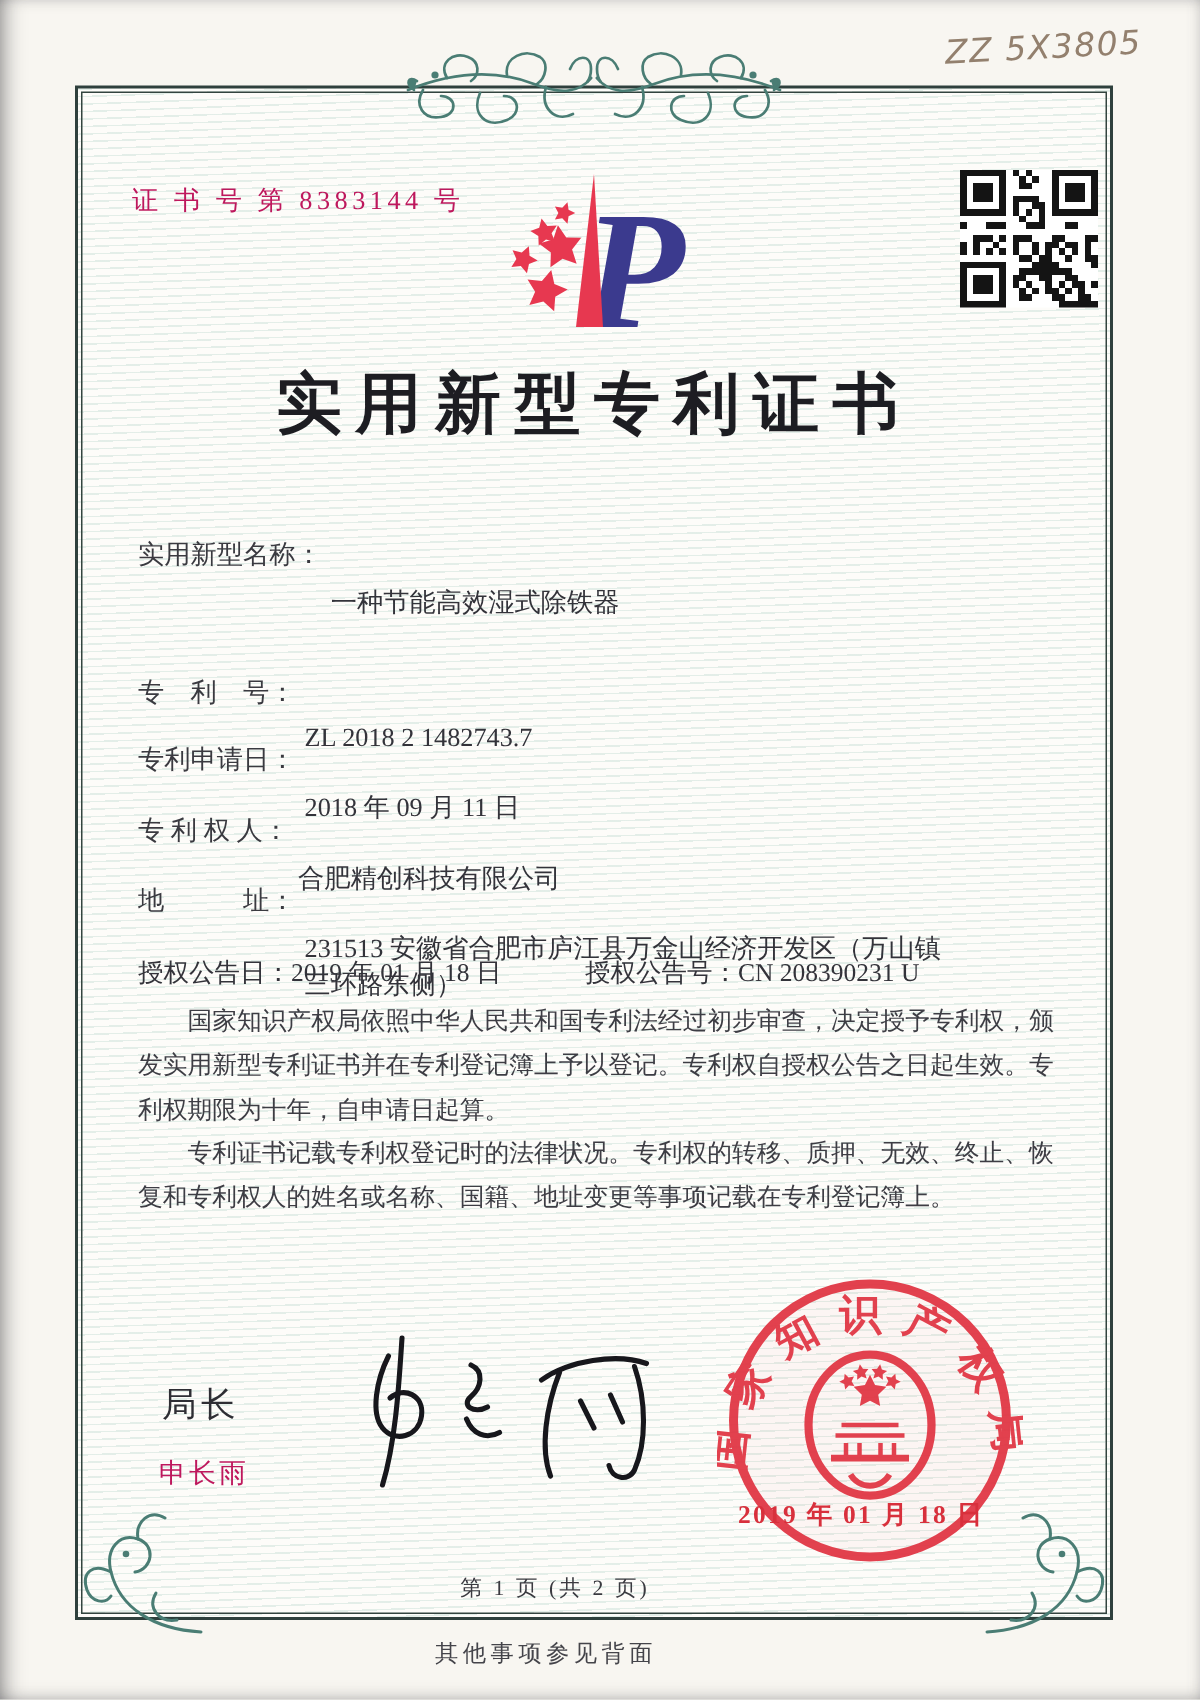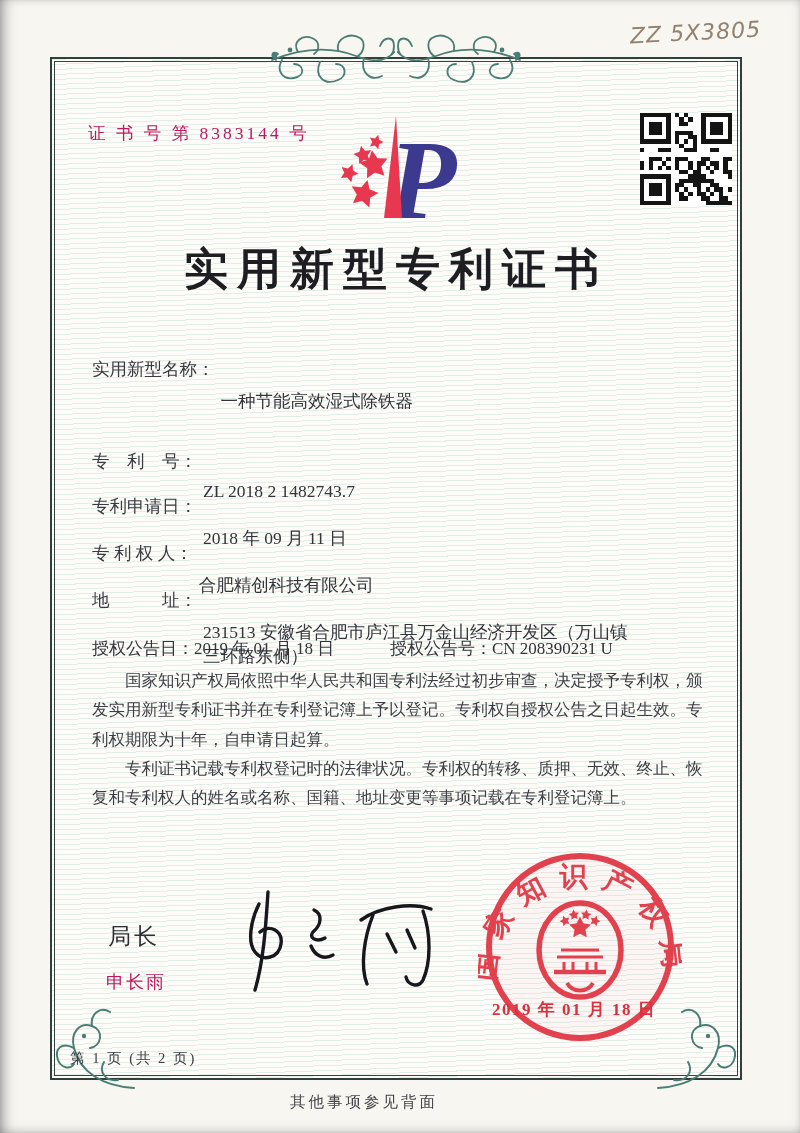--- a/index.html
+++ b/index.html
@@ -23,21 +23,21 @@
   .field{left:92px;width:630px;font-size:17.5px;color:#33333a;display:flex;}
   .field .lab{flex:0 0 auto;color:#3a3a40;}
   .field .val{white-space:pre-wrap;margin-left:6px;margin-top:32px;}
   .grantrow{left:92px;top:637px;width:640px;font-size:17px;color:#33333a;}
   .grantrow .g2{position:absolute;left:298px;top:0;}
   .paras{left:92px;top:666px;width:624px;font-size:16.5px;line-height:1.78;color:#3d3d44;}
   .paras p{margin:0;text-indent:2em;}
   .sig-title{left:108px;top:921px;font-size:23px;color:#2e2e34;letter-spacing:3px;}
   .sig-name{left:106px;top:954px;font-size:18px;color:#be185d;letter-spacing:2px;margin-top:16px;}
   .seal-date{left:492px;top:998px;font-size:17px;color:#d8303c;letter-spacing:1.5px;font-weight:bold;}
-  .pagefoot{left:50px;top:1049px;width:640px;font-size:14.5px;color:#3a3a40;letter-spacing:2px;padding-left:20px;}
+  .pagefoot{left:50px;top:1049px;width:640px;text-align:center;font-size:14.5px;color:#3a3a40;letter-spacing:2px;}
   .backnote{left:0;top:1092px;width:728px;text-align:center;font-size:15.5px;color:#44444a;letter-spacing:3px;}
   svg{display:block;}
 </style>
 </head>
 <body>
 
 <div class="page">
 
   <div class="abs handwriting">ZZ 5X3805</div>
 

